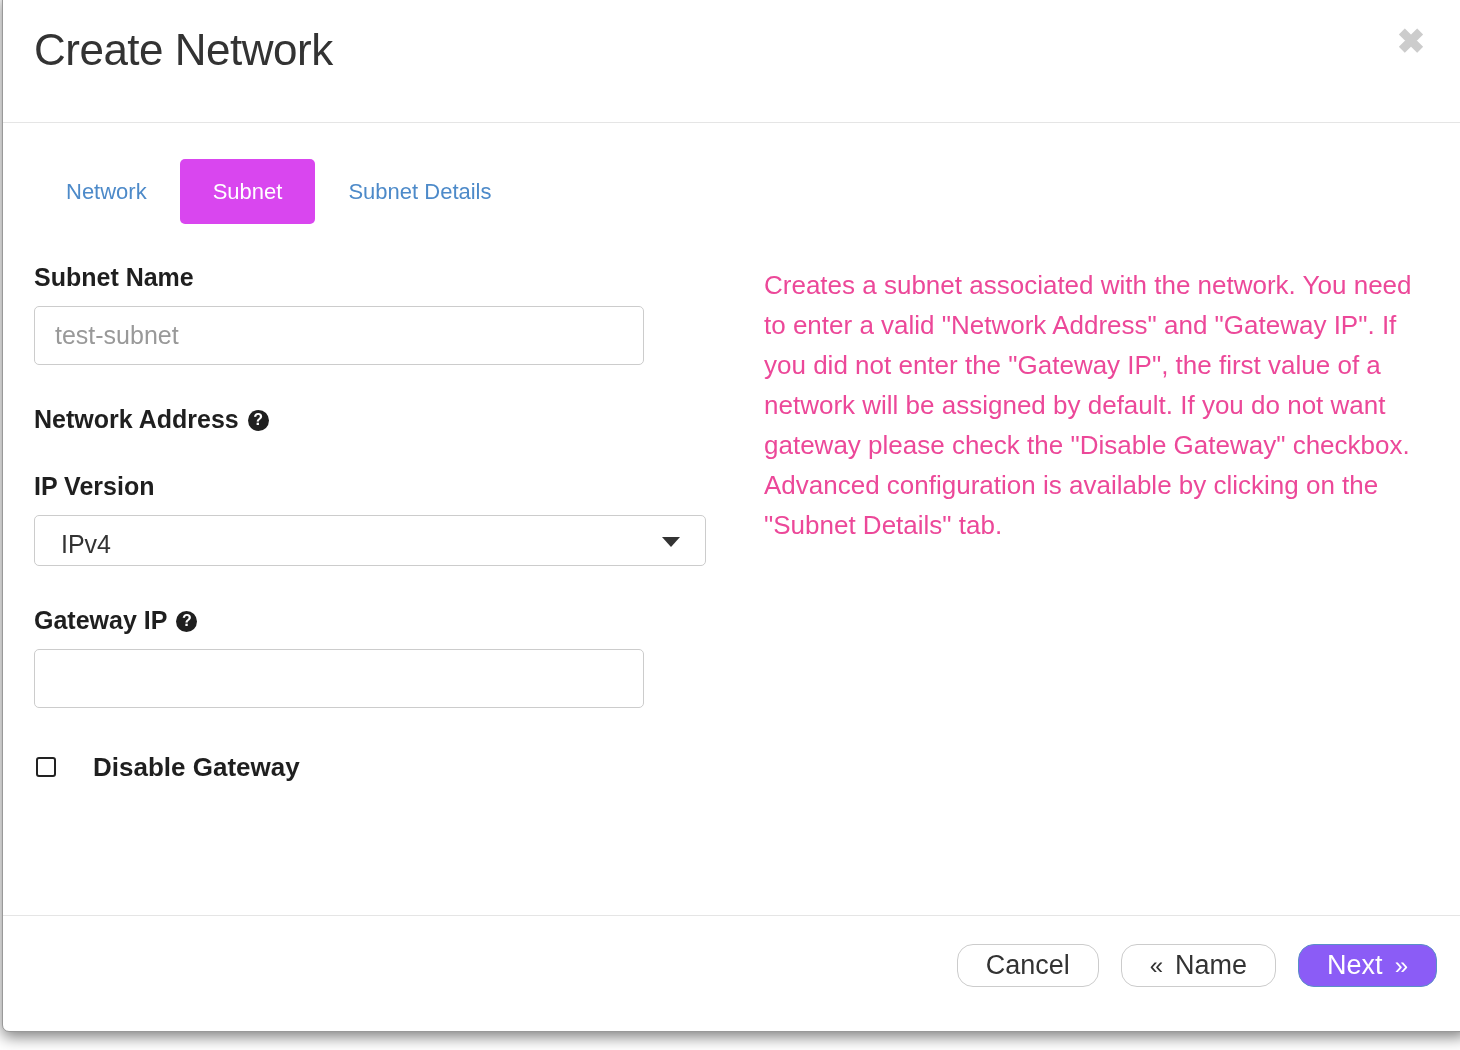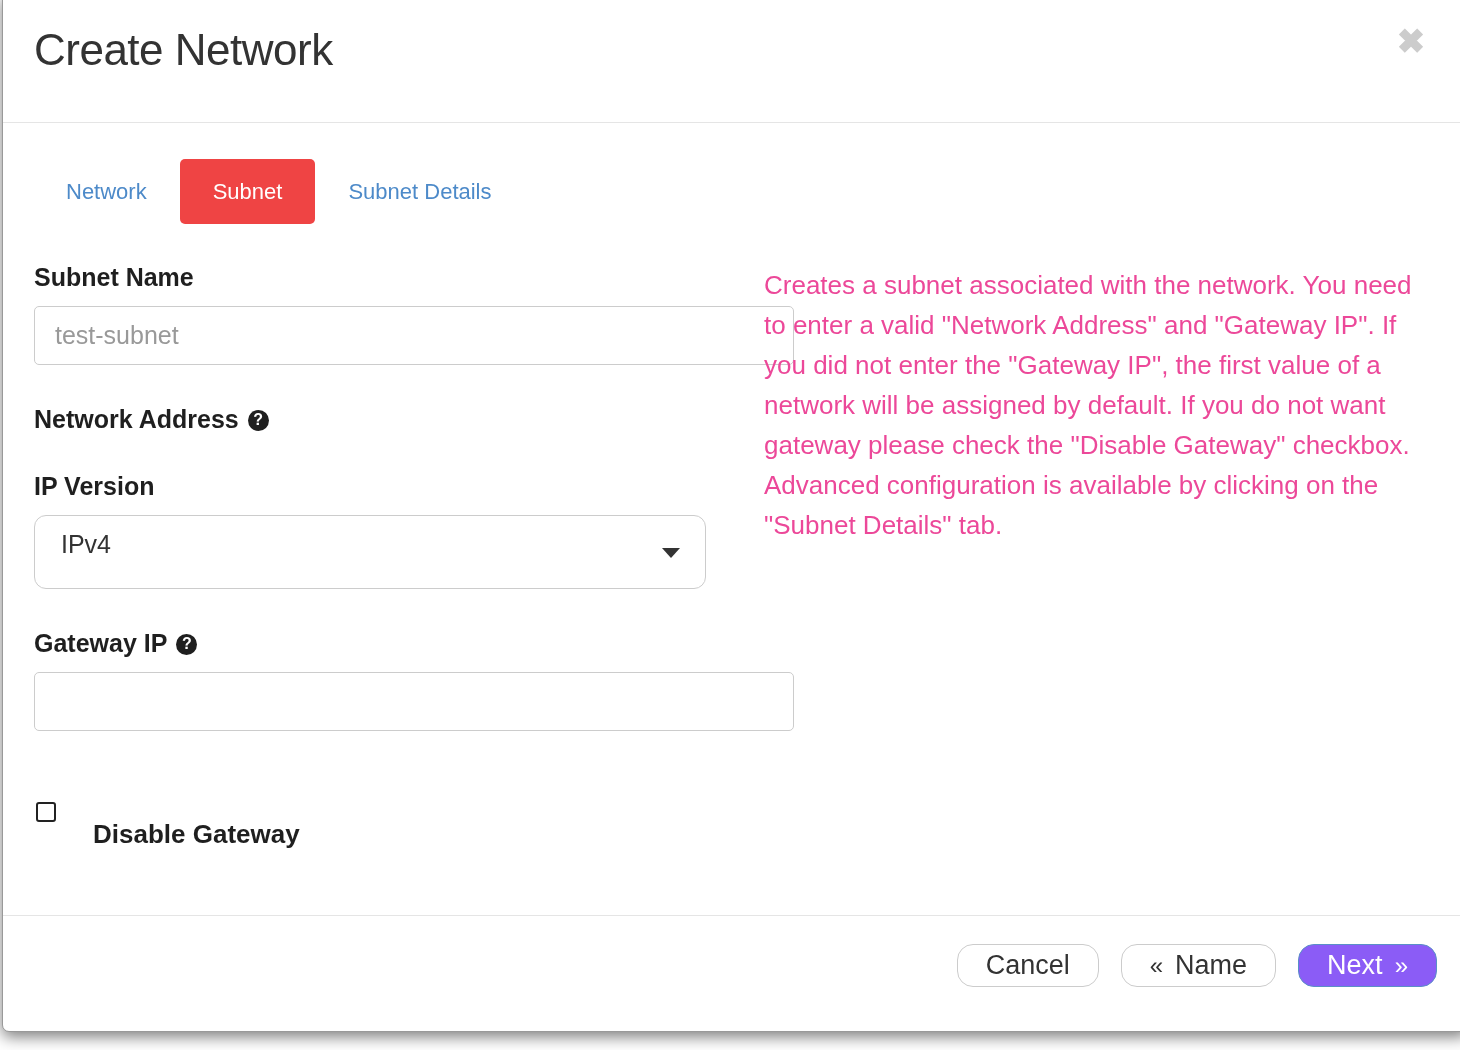--- a/index.html
+++ b/index.html
@@ -86,21 +86,21 @@
   .tab {
     font-size: 22px;
     color: #4d8ac9;
     padding: 20px 33px;
     border-radius: 5px;
     line-height: 1.15;
     cursor: pointer;
     white-space: nowrap;
   }
   .tab.active {
-    background: #ef4444;
+    background: #d946ef;
     color: #ffffff;
   }
 
   
   .cols {
     position: absolute;
     left: 0;
     top: 142px;
     right: 0;
     display: block;
@@ -145,42 +145,42 @@
     font-family: "Liberation Sans", sans-serif;
     cursor: pointer;
     position: relative;
     top: 1px;
   }
   .help-icon span { position: relative; top: -1px; }
 
   .text-input {
     display: block;
     box-sizing: border-box;
-    width: 760px;
+    width: 610px;
     height: 59px;
     margin-top: 16px;
     padding: 0 20px;
     font-size: 25px;
     font-family: "Liberation Sans", sans-serif;
     color: #555555;
     background: #ffffff;
     border: 1px solid #cccccc;
     border-radius: 5px;
     outline: none;
   }
   .text-input::placeholder { color: #999999; opacity: 1; }
 
   .select-wrap {
     position: relative;
     width: 672px;
-    height: 74px;
+    height: 51px;
     margin-top: 16px;
     box-sizing: border-box;
     border: 1px solid #cccccc;
-    border-radius: 12px;
+    border-radius: 5px;
     background: #ffffff;
     cursor: pointer;
   }
   .select-value {
     position: absolute;
     left: 26px;
     top: 0;
     line-height: 57px;
     font-size: 25px;
     color: #333333;
@@ -215,21 +215,20 @@
     flex: none;
     margin-left: 2px;
   }
   .checkbox-label {
     margin-left: 37px;
     font-size: 26px;
     font-weight: bold;
     color: #1f1f1f;
     line-height: 1;
     cursor: pointer;
-    margin-top: 44px;
   }
 
   .description {
     font-size: 26px;
     line-height: 40px;
     color: #ec4899;
     margin: 0;
   }
 
   

